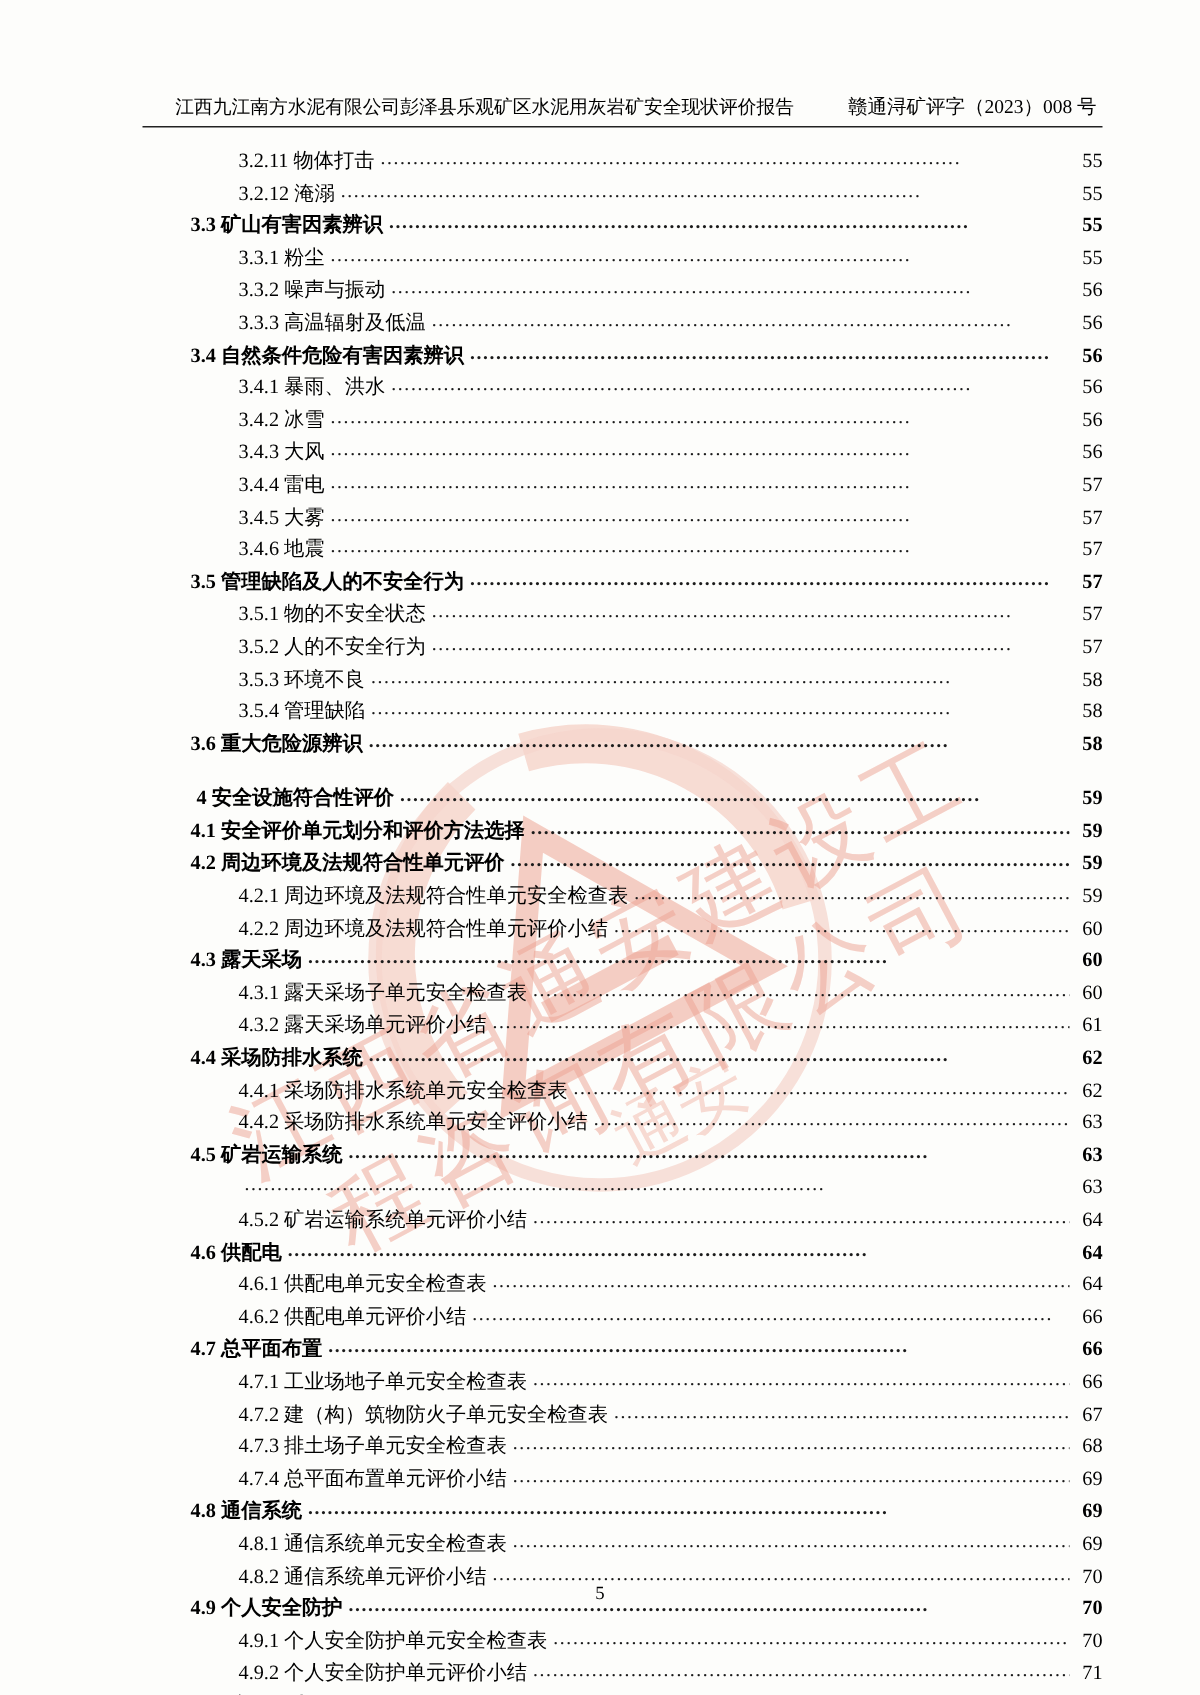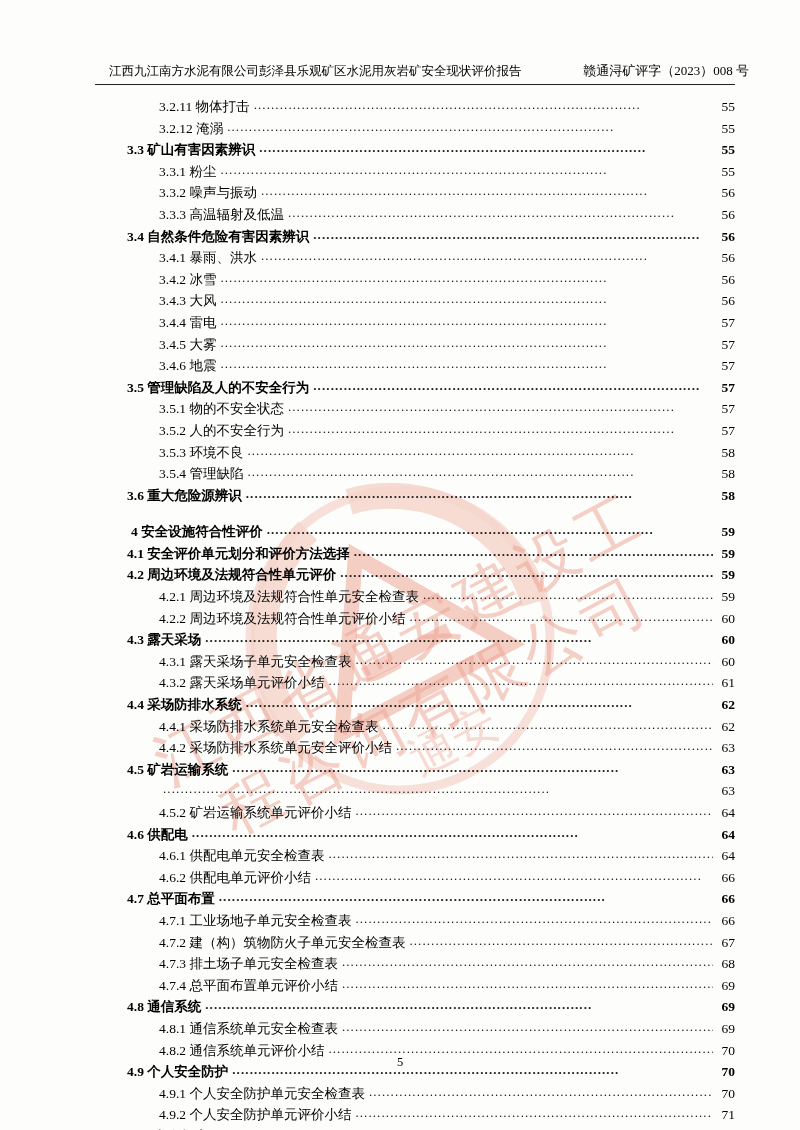--- a/index.html
+++ b/index.html
@@ -29,27 +29,28 @@
     position: absolute;
     left: 0; top: 0;
     width: 800px; height: 1130px;
     pointer-events: none;
     z-index: 1;
   }
 
   
   .header {
     position: absolute;
-    left: 109px;
+    left: 91px;
     top: 62px;
     width: 640px;
     display: flex;
-    justify-content: space-between;
+    justify-content: flex-end;
     align-items: baseline;
     z-index: 3;
+    gap: 36px;
   }
   .header-left {
     font-size: 12.5px;
     font-family: "Liberation Serif", "DejaVu Serif", serif;
     letter-spacing: 0px;
     white-space: nowrap;
   }
   .header-right {
     font-size: 13px;
     white-space: nowrap;

